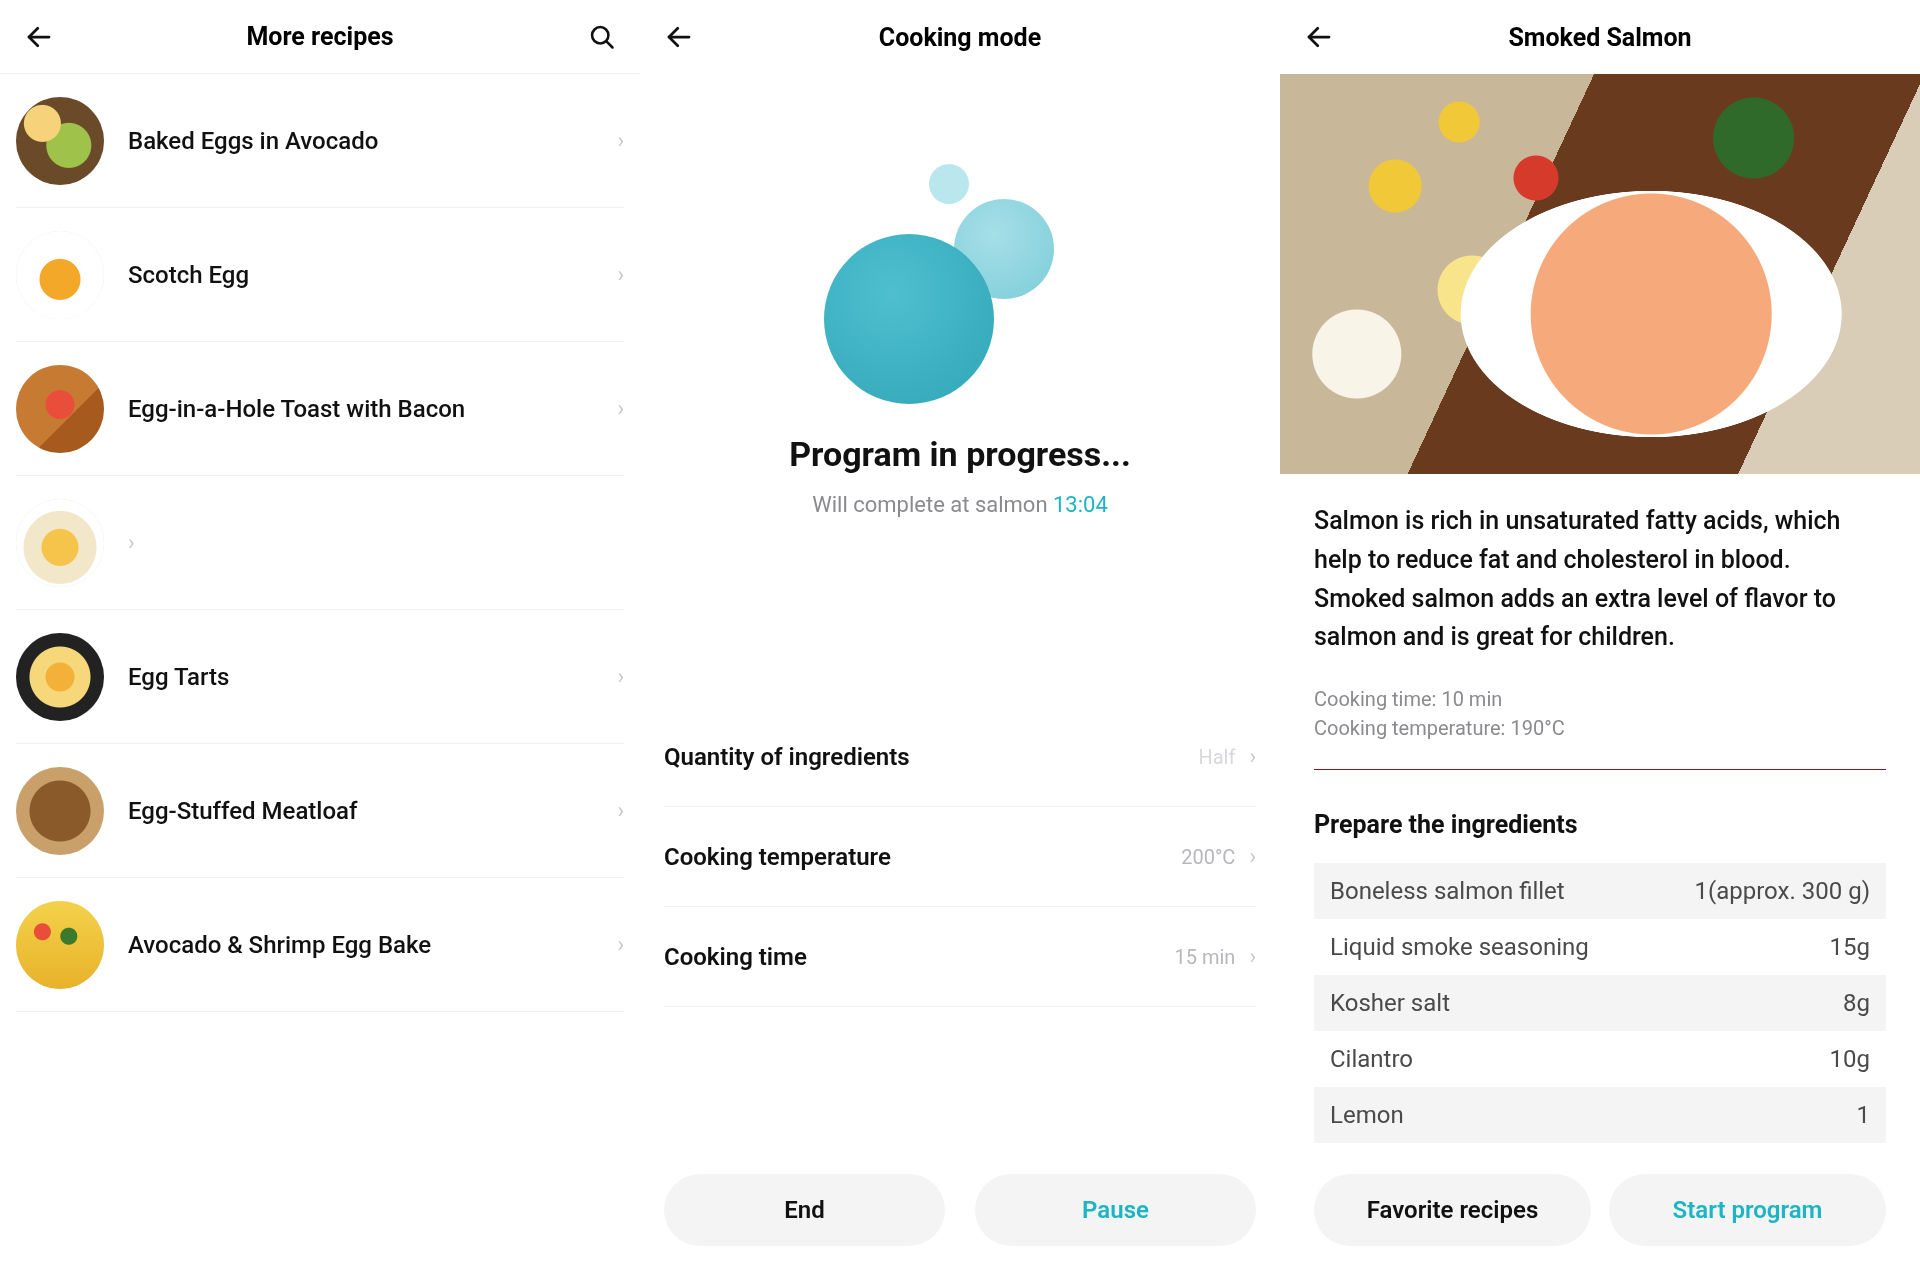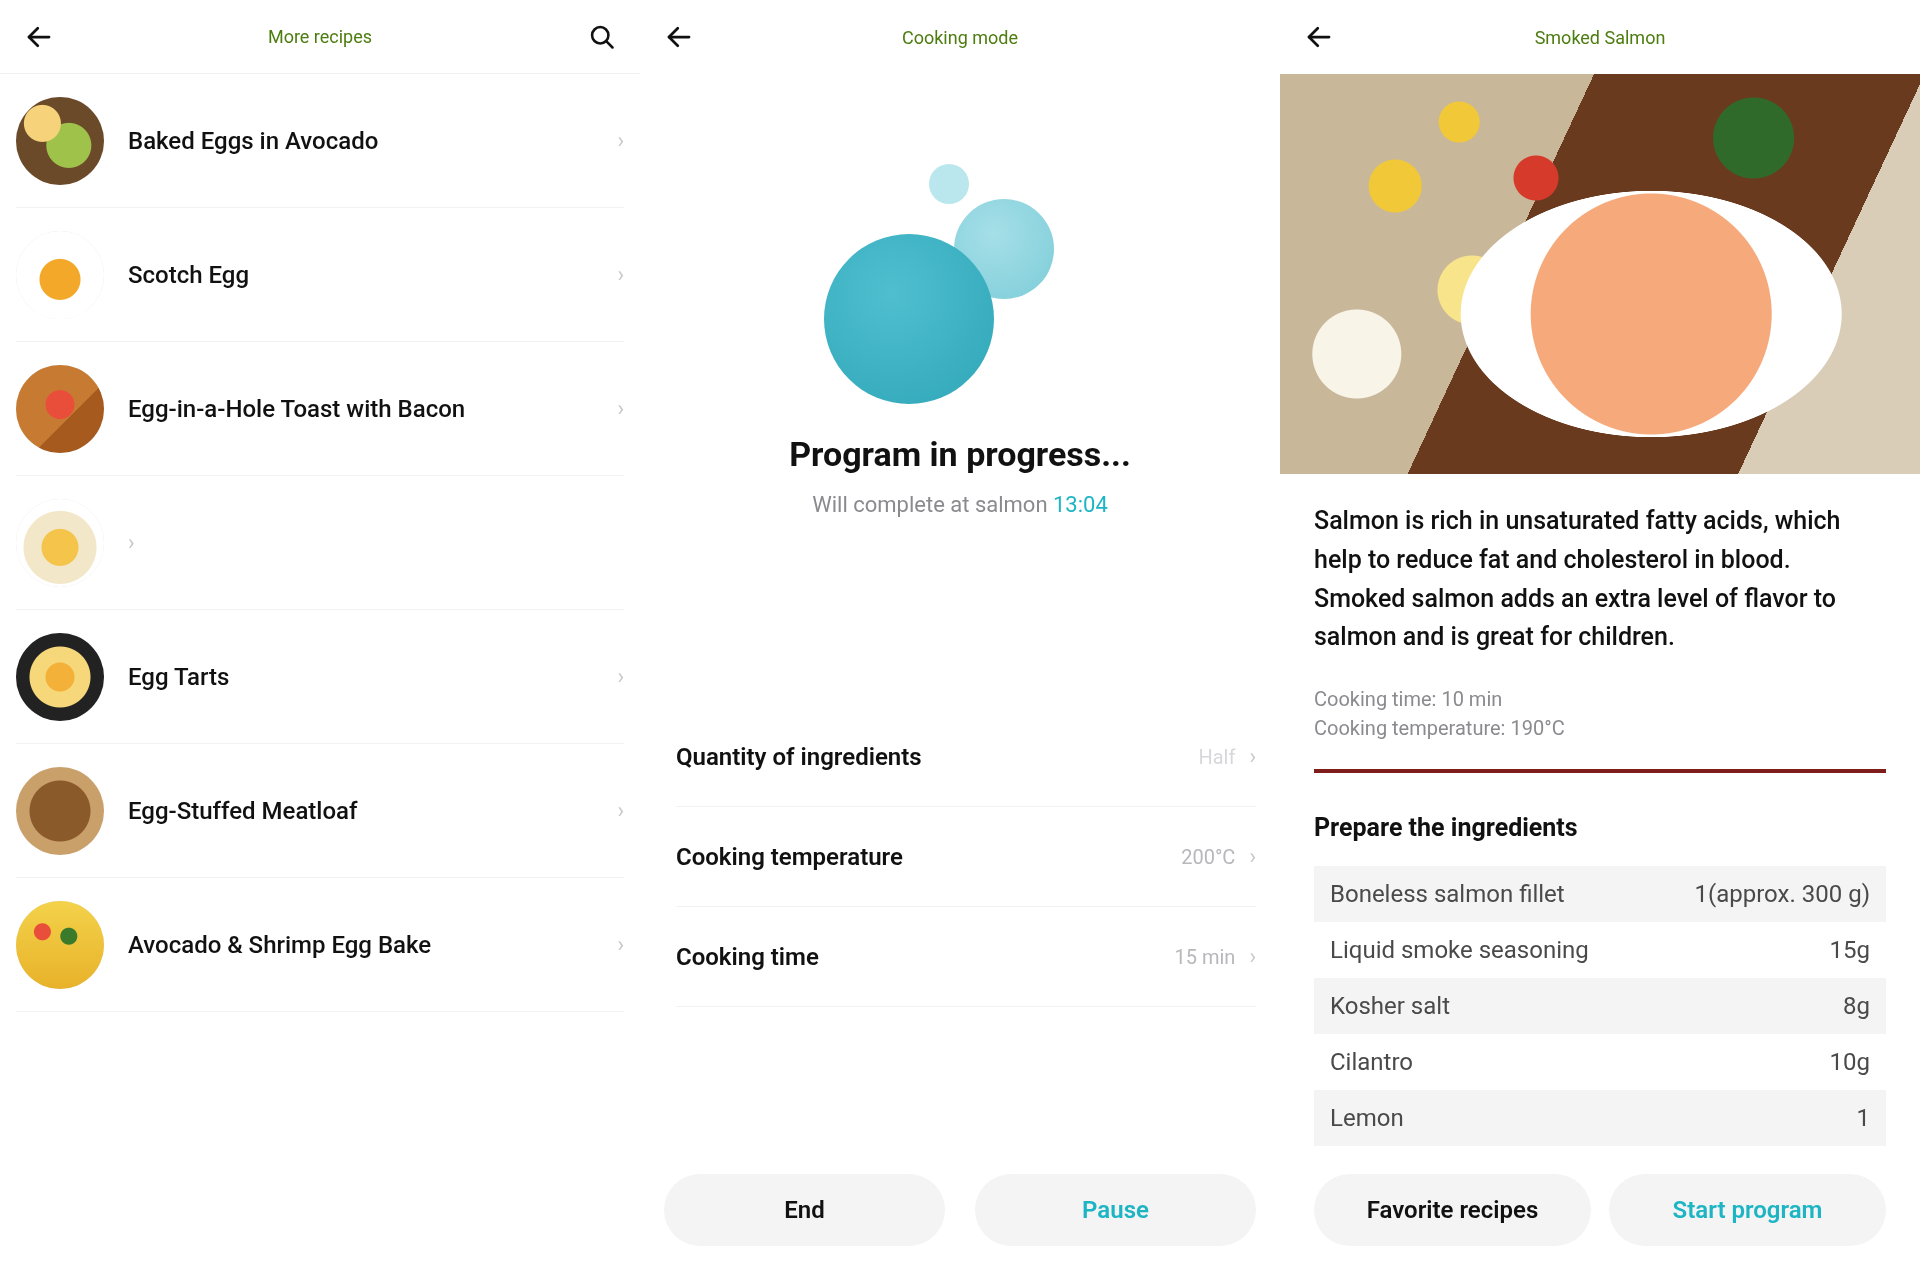--- a/index.html
+++ b/index.html
@@ -21,23 +21,23 @@
   
   .topbar {
     height: 74px;
     display: flex;
     align-items: center;
     justify-content: center;
     position: relative;
     border-bottom: 1px solid #f0f0f0;
   }
   .topbar .title {
-    font-size: 18px;
-    font-weight: 400;
-    color: #4d7c0f;
+    font-size: 25px;
+    font-weight: 700;
+    color: #000000;
   }
   .topbar .icon-left {
     position: absolute;
     left: 24px;
     top: 50%;
     transform: translateY(-50%);
   }
   .topbar .icon-right {
     position: absolute;
     right: 24px;
@@ -134,21 +134,20 @@
     color: #8a8a8f;
     margin-top: 18px;
   }
   .progress-sub .time { color: #1db5c4; }
 
   .settings { margin-top: 190px; }
   .setting-row {
     display:flex; align-items:center;
     height: 100px;
     border-bottom: 1px solid #f2f2f2;
-    margin-left: 12px;
   }
   .setting-row .label {
     flex:1; font-size: 24px; font-weight: 600; color:#111;
   }
   .setting-row .value {
     font-size: 20px; color:#b7b7bc; margin-right: 14px;
   }
 
   .btn-row {
     position:absolute; left:0; right:0; bottom:26px;
@@ -176,21 +175,21 @@
       radial-gradient(circle at 12% 70%, #f8f4e8 0 44px, transparent 45px),
       linear-gradient(115deg,#c9b79a 0 38%, #6a3a1e 38% 78%, #d9cdb8 78% 100%);
   }
   .p3-body { padding: 28px 34px 0 34px; }
   .desc {
     font-size: 25px; font-weight:500; line-height:1.55; color:#111;
   }
   .meta {
     margin-top: 28px;
     font-size: 20px; color:#8a8a8f; line-height:1.45;
-    border-bottom:4px solid #7f1d1d; padding-bottom:26px;
+    border-bottom:1px solid #7f1d1d; padding-bottom:26px;
   }
   .section-title {
     margin-top: 40px;
     font-size: 25px; font-weight:700; color:#111;
   }
   .ing-table { margin-top: 24px; }
   .ing-row {
     display:flex; align-items:center;
     padding: 14px 16px;
     font-size: 24px;

